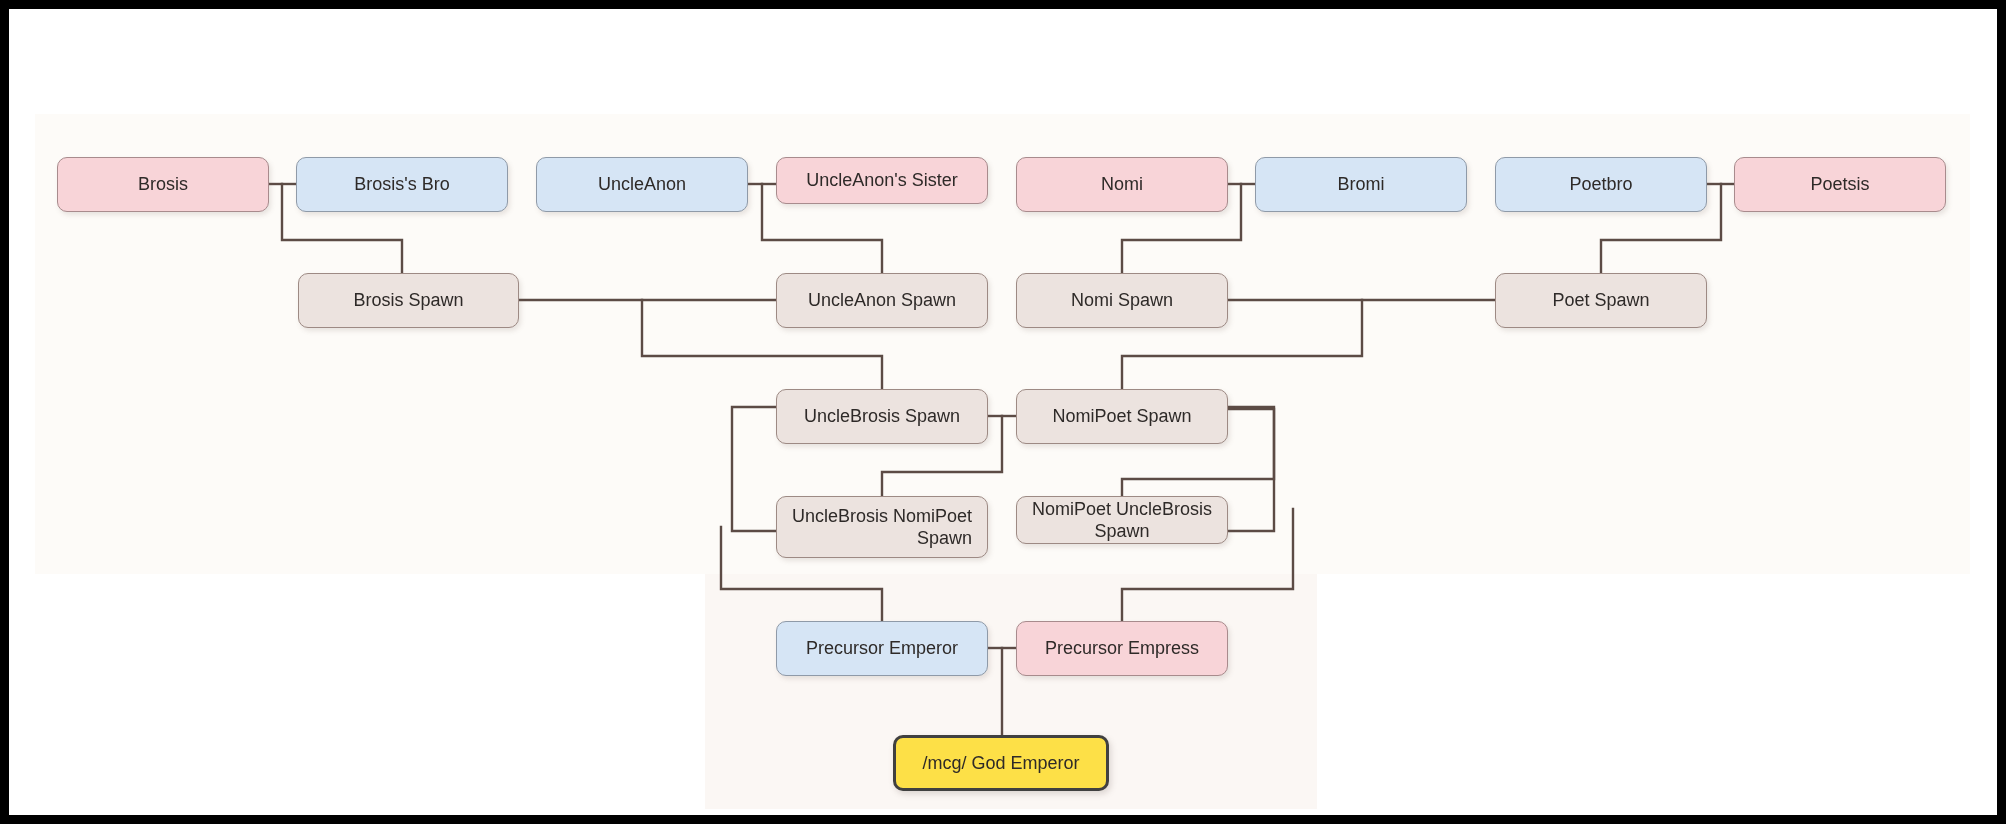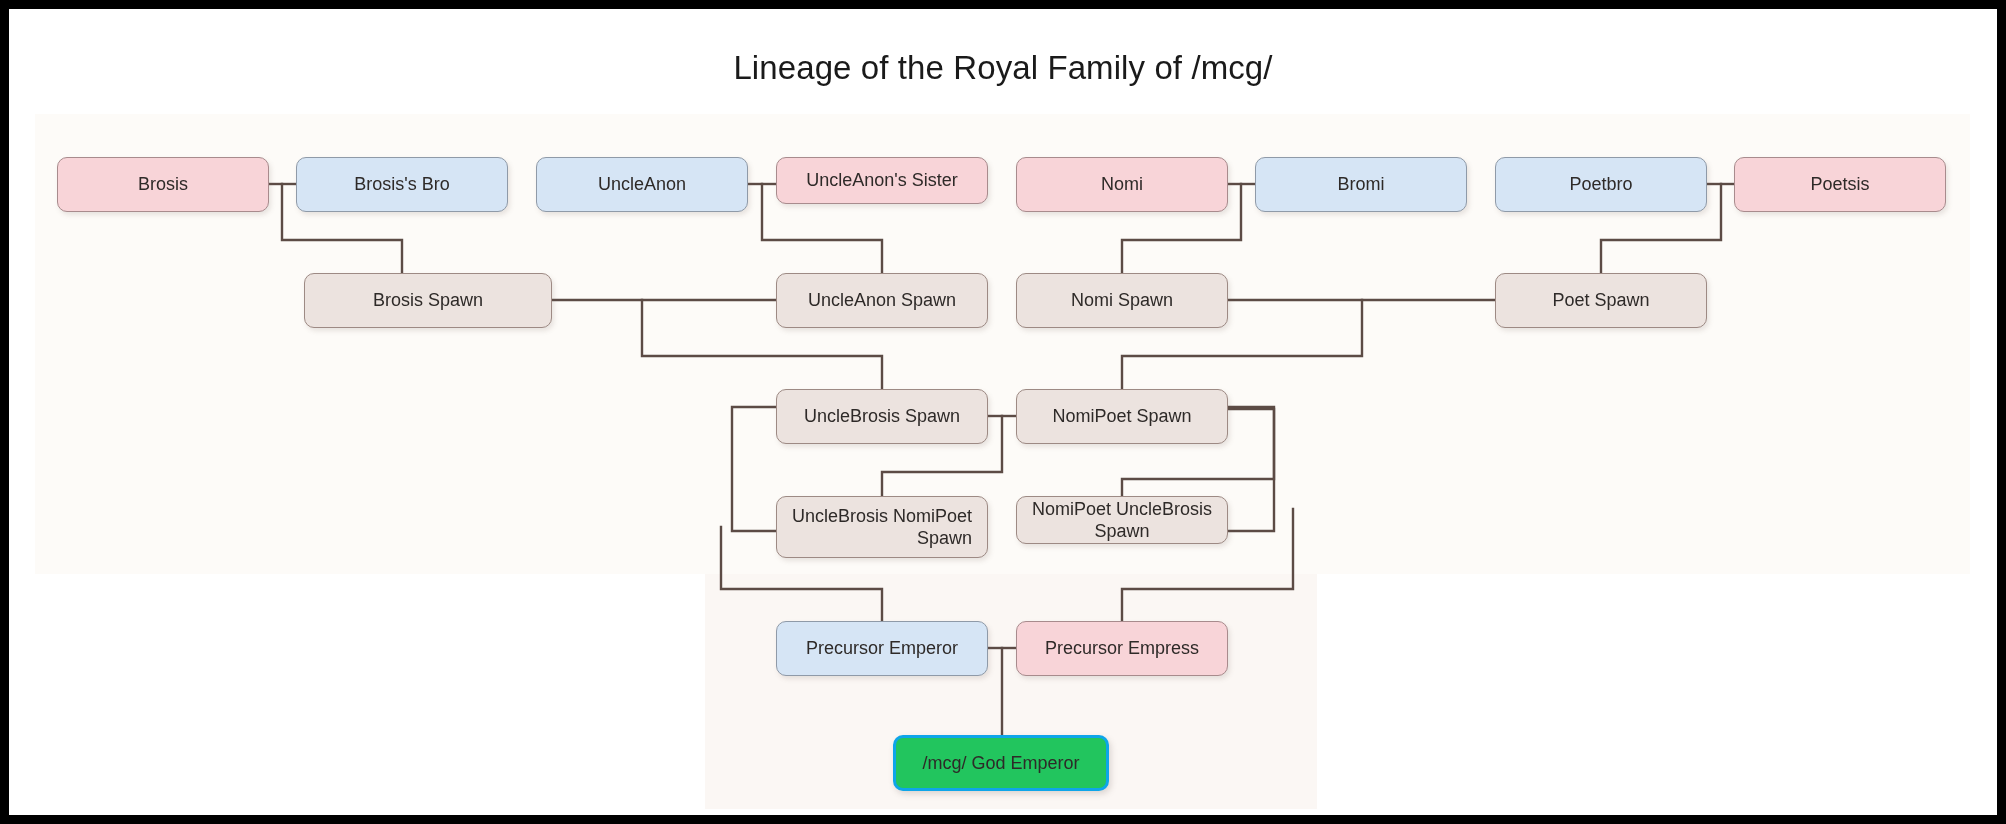--- a/index.html
+++ b/index.html
@@ -63,32 +63,31 @@
     line-height: 1.25;
     color: #2e2a28;
     box-shadow: 2px 3px 5px rgba(120,100,92,0.16);
     padding: 2px 14px;
     white-space: pre-line;
   }
   .node.pink { background: #f8d4d8; border-color: #a88b8d; }
   .node.blue { background: #d6e5f5; border-color: #8f9aa8; }
   .node.tan  { background: #ece3df; border-color: #9d8a84; }
   .node.emperor {
-    background: #22c55e;
-    border: 3px solid #0ea5e9;
+    background: #fde047;
+    border: 3px solid #404040;
     box-shadow: 2px 3px 6px rgba(110,92,85,0.22);
   }
 </style>
 </head>
 <body>
 
 <div id="canvas">
   <div id="stage">
 
-    <div class="title">Lineage of the Royal Family of /mcg/</div>
 
     <div id="plates">
         <div class="plate" style="left: 26px; top: 105px; width: 1935px; height: 460px;"></div>
         <div class="plate lower" style="left: 696px; top: 565px; width: 612px; height: 235px;"></div>
       </div>
 
     <svg class="wires" id="wires" viewBox="0 0 1988 806" preserveAspectRatio="none">
         <polyline points="260,175 287,175" fill="none" stroke="#5c4b45" stroke-width="2.4" stroke-linecap="square" stroke-linejoin="miter"></polyline>
         <polyline points="273,175 273,231 393,231 393,264" fill="none" stroke="#5c4b45" stroke-width="2.4" stroke-linecap="square" stroke-linejoin="miter"></polyline>
         <polyline points="739,175 767,175" fill="none" stroke="#5c4b45" stroke-width="2.4" stroke-linecap="square" stroke-linejoin="miter"></polyline>
@@ -114,21 +113,21 @@
 
     <div id="nodes">
         <div class="node pink" style="left: 48px; top: 148px; width: 212px; height: 55px;">Brosis</div>
         <div class="node blue" style="left: 287px; top: 148px; width: 212px; height: 55px;">Brosis's Bro</div>
         <div class="node blue" style="left: 527px; top: 148px; width: 212px; height: 55px;">UncleAnon</div>
         <div class="node pink" style="left: 767px; top: 148px; width: 212px; height: 47px;">UncleAnon's Sister</div>
         <div class="node pink" style="left: 1007px; top: 148px; width: 212px; height: 55px;">Nomi</div>
         <div class="node blue" style="left: 1246px; top: 148px; width: 212px; height: 55px;">Bromi</div>
         <div class="node blue" style="left: 1486px; top: 148px; width: 212px; height: 55px;">Poetbro</div>
         <div class="node pink" style="left: 1725px; top: 148px; width: 212px; height: 55px;">Poetsis</div>
-        <div class="node tan" style="left: 295px; top: 264px; width: 248px; height: 55px;">Brosis Spawn</div>
+        <div class="node tan" style="left: 289px; top: 264px; width: 221px; height: 55px;">Brosis Spawn</div>
         <div class="node tan" style="left: 767px; top: 264px; width: 212px; height: 55px;">UncleAnon Spawn</div>
         <div class="node tan" style="left: 1007px; top: 264px; width: 212px; height: 55px;">Nomi Spawn</div>
         <div class="node tan" style="left: 1486px; top: 264px; width: 212px; height: 55px;">Poet Spawn</div>
         <div class="node tan" style="left: 767px; top: 380px; width: 212px; height: 55px;">UncleBrosis Spawn</div>
         <div class="node tan" style="left: 1007px; top: 380px; width: 212px; height: 55px;">NomiPoet Spawn</div>
         <div class="node tan" style="left: 767px; top: 487px; width: 212px; height: 62px; text-align: right;">UncleBrosis NomiPoet
 Spawn</div>
         <div class="node tan" style="left: 1007px; top: 487px; width: 212px; height: 48px;">NomiPoet UncleBrosis
 Spawn</div>
         <div class="node blue" style="left: 767px; top: 612px; width: 212px; height: 55px;">Precursor Emperor</div>

